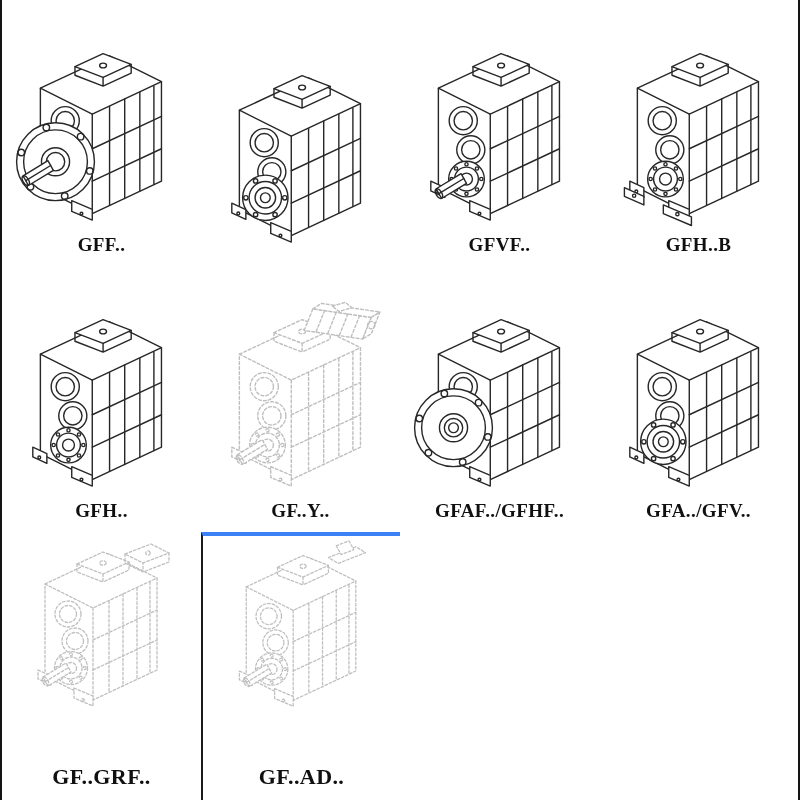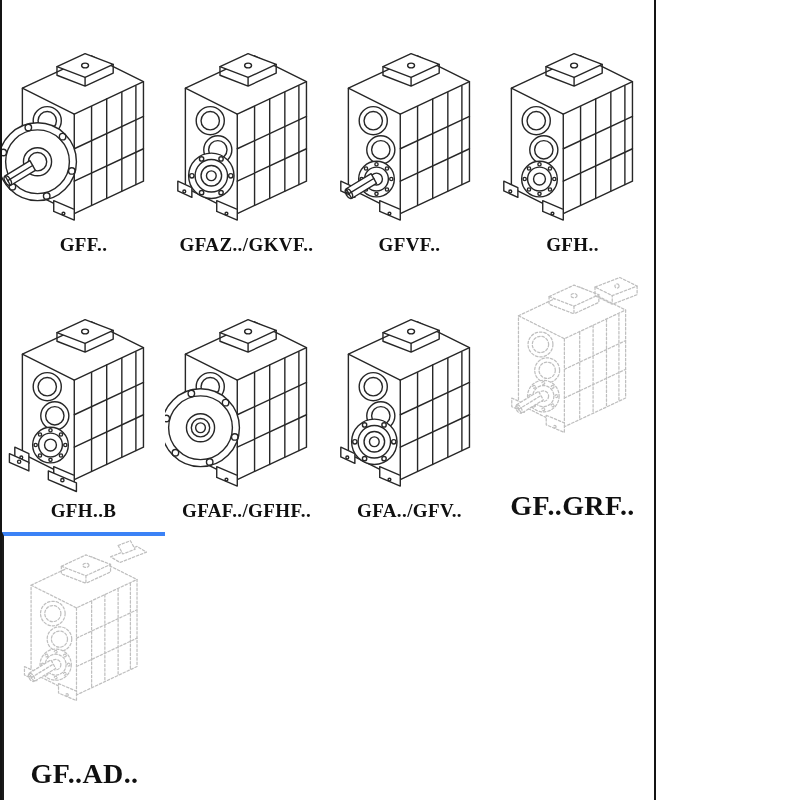--- a/index.html
+++ b/index.html
@@ -1,19 +1,19 @@
 <!DOCTYPE html>
 <html><head>
 <meta charset="utf-8">
 <style>
   * { margin:0; padding:0; box-sizing:border-box; }
   html,body { width:800px; height:800px; background:#ffffff; }
   body { font-family:"Liberation Serif","DejaVu Serif",serif; }
   .page {
-    width:656px; height:800px;
+    width:800px; height:800px;
     border-left:2px solid #141414; border-right:2px solid #141414;
     display:grid;
     grid-template-columns:repeat(4,1fr);
     grid-template-rows:266px 266px 268px;
     background:#ffffff;
   }
   .cell {
     display:flex; flex-direction:column;
     align-items:center; justify-content:flex-end;
     padding-bottom:10px; overflow:hidden;
@@ -23,21 +23,21 @@
     width:184px; height:200px;
     color:#272727;
     stroke-linecap:round; stroke-linejoin:round;
     margin-bottom:2px;
   }
   .ghost { color:#bfbfbf; stroke-dasharray:2.6 2; }
   .label {
     font-weight:700; font-size:19px; color:#101010;
     letter-spacing:0.4px; text-align:center; white-space:nowrap;
   }
-  .label-lg { font-size:28px;margin-top:45px; }
+  .label-lg { font-size:22px;margin-top:45px; }
   .defs-holder { position:absolute; width:0; height:0; overflow:hidden; }
 </style>
 </head>
 <body>
 
 <svg class="defs-holder" aria-hidden="true">
   <defs>
     <g id="gx-housing" fill="none" stroke="currentColor" stroke-width="1.3">
       <path fill="#fff" d="M28,52 L92,22 L140,46 L140,138 L76,168 L28,144 Z"></path>
       <path d="M28,52 L76,76 L140,46"></path>
@@ -167,54 +167,63 @@
     </svg>
     <div class="label">GFF..</div>
   </div>
 
   <div class="cell">
     <svg class="draw" viewBox="0 0 170 185">
       <use href="#gx-housing"></use>
       <use href="#gx-bores"></use>
       <use href="#gx-smallflange"></use>
     </svg>
-    <div class="label">GFAZ../GKVF..</div>
   </div>
 
   <div class="cell">
     <svg class="draw" viewBox="0 0 170 185">
       <use href="#gx-housing"></use>
       <use href="#gx-bores"></use>
       <use href="#gx-hub"></use>
       <use href="#gx-shaft" transform="translate(14,12)"></use>
     </svg>
     <div class="label">GFVF..</div>
   </div>
 
 
   <div class="cell">
     <svg class="draw" viewBox="0 0 170 185">
       <use href="#gx-housing"></use>
       <use href="#gx-bores"></use>
       <use href="#gx-hub"></use>
+      <use href="#gx-base"></use>
+    </svg>
+    <div class="label">GFH..B</div>
+  </div>
+
+  <div class="cell">
+    <svg class="draw" viewBox="0 0 170 185">
+      <use href="#gx-housing"></use>
+      <use href="#gx-bores"></use>
+      <use href="#gx-hub"></use>
     </svg>
     <div class="label">GFH..</div>
   </div>
 
-  <div class="cell">
-    <svg class="draw" viewBox="0 0 170 185">
-      <use href="#gx-housing"></use>
-      <use href="#gx-bores"></use>
-      <use href="#gx-hub"></use>
-      <use href="#gx-base"></use>
-    </svg>
-    <div class="label">GFH..B</div>
-  </div>
-
-
+
+  <div class="cell">
+    <svg class="draw ghost" viewBox="0 0 170 185">
+      <use href="#gx-housing"></use>
+      <use href="#gx-bores"></use>
+      <use href="#gx-hub"></use>
+      <use href="#gx-shaft" transform="translate(14,12)"></use>
+      <use href="#gx-motor"></use>
+    </svg>
+    <div class="label">GF..Y..</div>
+  </div>
 
   <div class="cell">
     <svg class="draw" viewBox="0 0 170 185">
       <use href="#gx-housing"></use>
       <use href="#gx-bores"></use>
       <use href="#gx-flange"></use>
       <use href="#gx-hollow"></use>
     </svg>
     <div class="label">GFAF../GFHF..</div>
   </div>

